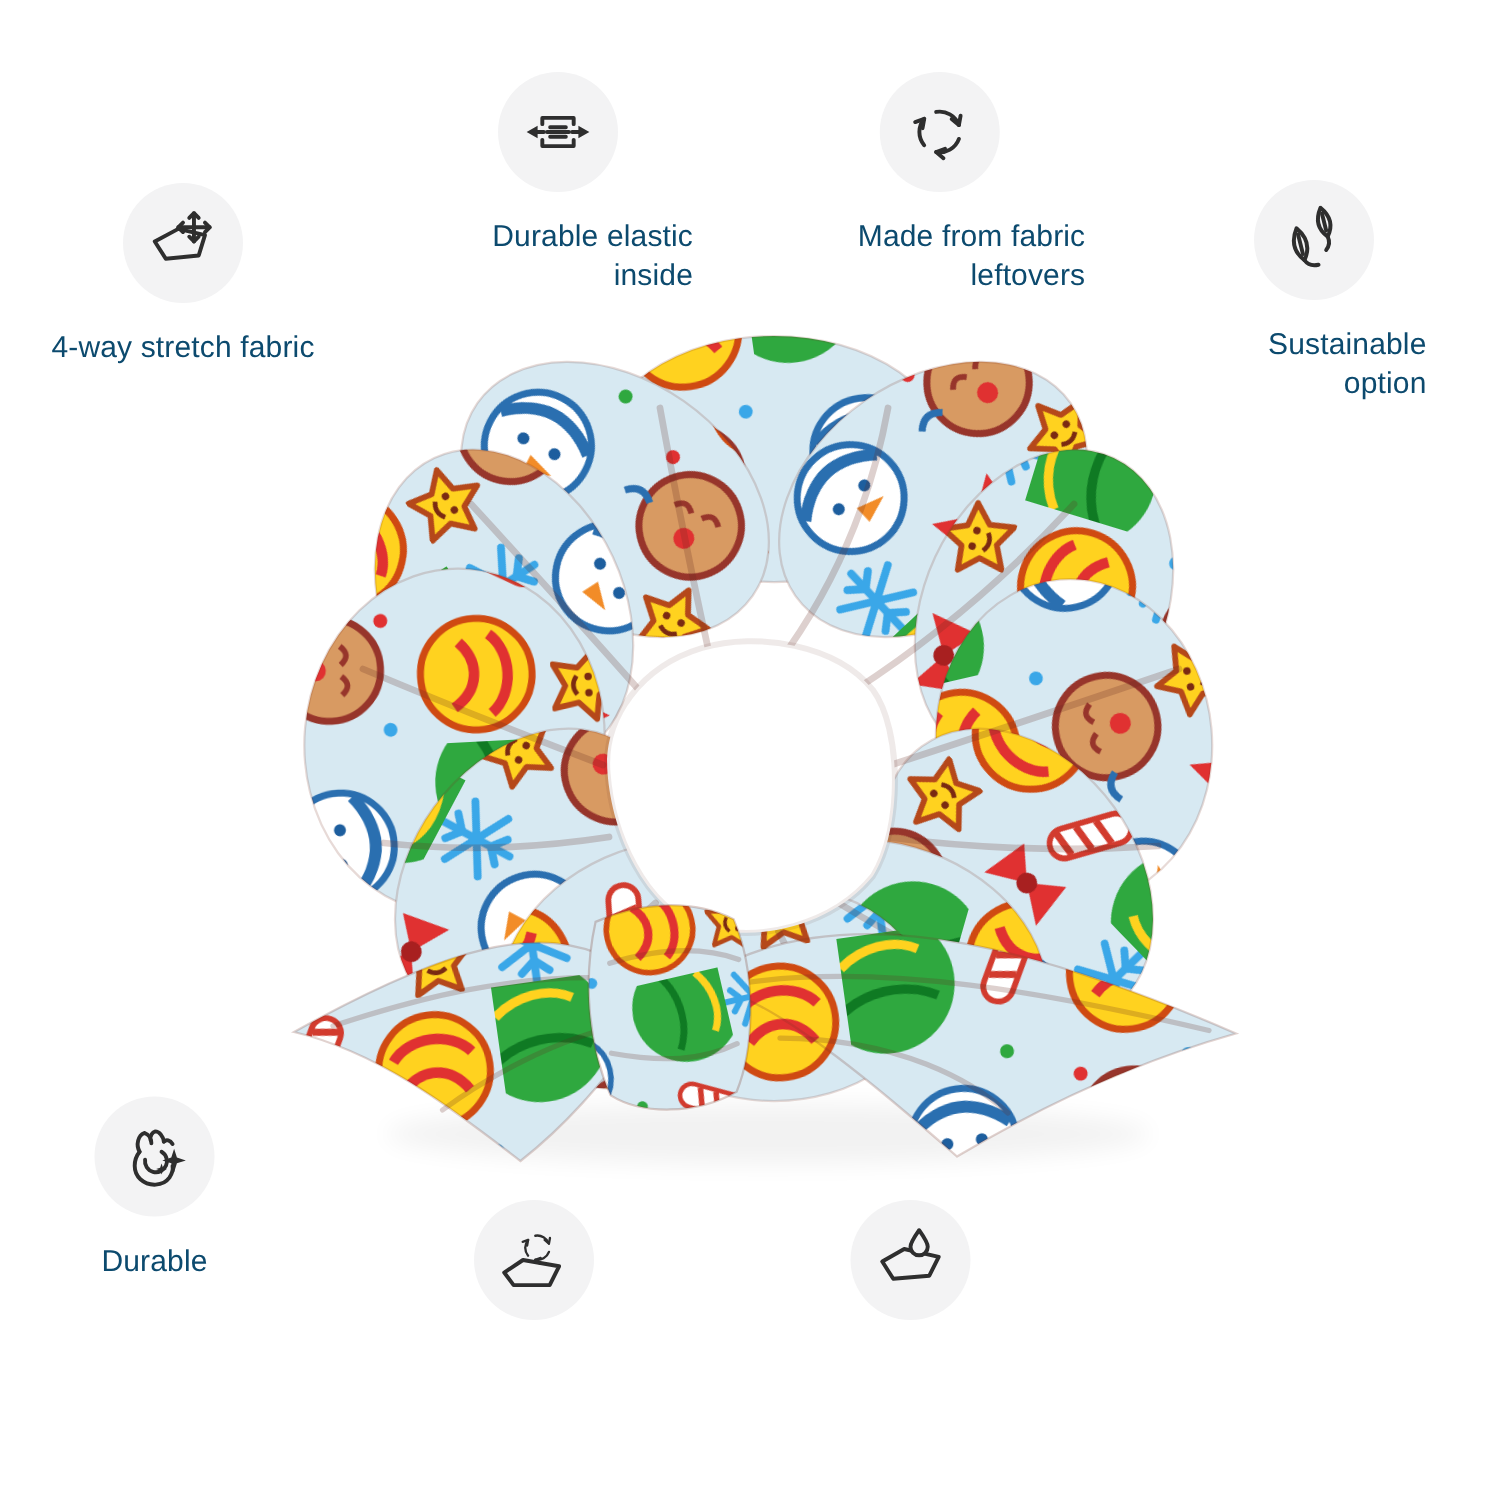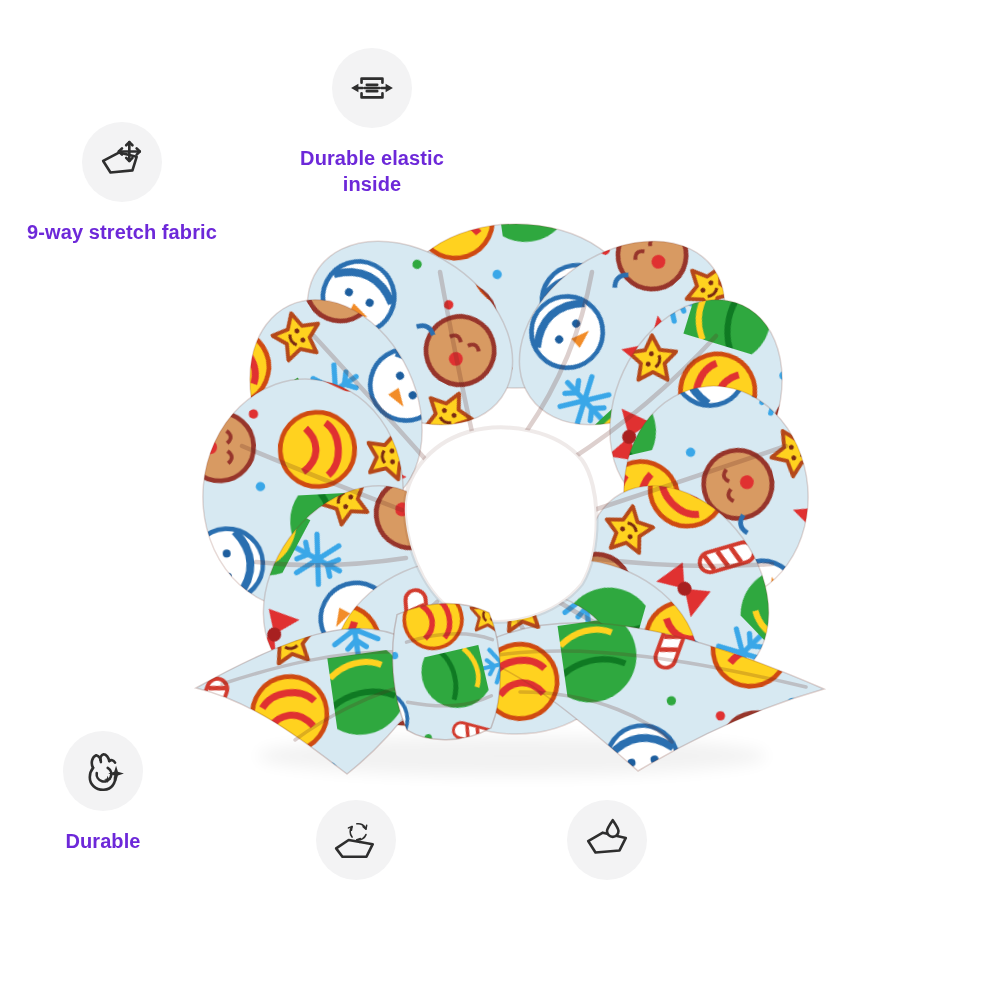--- a/index.html
+++ b/index.html
@@ -3,22 +3,22 @@
 <meta charset="utf-8">
 <style>
   html,body{margin:0;padding:0;background:#ffffff;}
   .canvas{position:relative;width:1000px;height:1000px;background:#ffffff;overflow:hidden;
           font-family:"Liberation Sans", sans-serif;}
   .feature{position:absolute;transform:translateX(-50%);display:flex;flex-direction:column;
            align-items:center;}
   .badge{width:80px;height:80px;border-radius:50%;background:#f3f3f4;display:flex;
          align-items:center;justify-content:center;flex:0 0 auto;}
   .badge svg{display:block;}
-  .label{margin-top:17px;font-weight:700;font-size:20px;line-height:1.3;color:#6d28d9;
-         text-align:center;letter-spacing:.1px;}
+  .label{margin-top:17px;font-weight:400;font-size:20px;line-height:1.3;color:#0c4a6e;
+         text-align:right;letter-spacing:.1px;}
   .nowrap{white-space:nowrap;}
   .product-svg{position:absolute;left:0;top:0;width:1000px;height:1000px;}
   .icon{stroke:#2e2e2e;fill:none;stroke-width:2.5;stroke-linecap:round;stroke-linejoin:round;}
 </style>
 </head>
 <body>
 
 <div class="canvas">
 
   <svg class="product-svg" viewBox="0 0 1000 1000" aria-hidden="true">
@@ -123,36 +123,70 @@
   </svg>
 
   <div class="feature" style="left:122px;top:122px;width:190px">
     <div class="badge">
       <svg class="icon" width="46" height="46" viewBox="0 0 44 44">
         <path d="M4 21 L19 13 L36 17 L32 30 L11 32 Z"></path>
         <path d="M29 3 V21 M19 12 H39"></path>
         <path d="M26 6 L29 3 L32 6 M26 18 L29 21 L32 18 M22 9 L19 12 L22 15 M36 9 L39 12 L36 15"></path>
       </svg>
     </div>
-    <div class="label">9-way stretch fabric</div>
+    <div class="label">4-way stretch fabric</div>
   </div>
 
   <div class="feature" style="left:372px;top:48px;width:180px">
     <div class="badge">
       <svg class="icon" width="46" height="46" viewBox="0 0 44 44">
         <path d="M12 17 V13 H32 V17 M12 27 V31 H32 V27"></path>
         <path d="M17 19 H27 M15 22 H29 M17 25 H27"></path>
         <path d="M13 22 H6 M31 22 H38"></path>
         <path d="M9 18 L2 22 L9 26 Z M35 18 L42 22 L35 26 Z" fill="#2e2e2e" stroke="none"></path>
       </svg>
     </div>
     <div class="label">Durable elastic inside</div>
   </div>
 
-
+  <div class="feature" style="left:626px;top:48px;width:195px">
+    <div class="badge">
+      <svg class="icon" width="46" height="46" viewBox="0 0 44 44">
+        <g>
+          <path d="M19.7 9.2 A13 13 0 0 1 34.2 17.6"></path>
+          <path d="M35.3 11.6 L34.2 17.6 L29.6 13.7"></path>
+        </g>
+        <g transform="rotate(120 22 22)">
+          <path d="M19.7 9.2 A13 13 0 0 1 34.2 17.6"></path>
+          <path d="M35.3 11.6 L34.2 17.6 L29.6 13.7"></path>
+        </g>
+        <g transform="rotate(240 22 22)">
+          <path d="M19.7 9.2 A13 13 0 0 1 34.2 17.6"></path>
+          <path d="M35.3 11.6 L34.2 17.6 L29.6 13.7"></path>
+        </g>
+      </svg>
+    </div>
+    <div class="label">Made from fabric leftovers</div>
+  </div>
+
+  <div class="feature" style="left:876px;top:120px;width:150px">
+    <div class="badge">
+      <svg class="icon" width="46" height="46" viewBox="0 0 44 44">
+        <g transform="rotate(-14 22 22)">
+          <path d="M13 33 Q5 23 13 12 Q21 23 13 33 Z"></path>
+          <path d="M13 29 V16"></path>
+          <path d="M13 33 Q15 38 21 38"></path>
+          <path d="M31 22 Q23.5 13 31 3 Q38.5 13 31 22 Z"></path>
+          <path d="M31 18 V7"></path>
+          <path d="M31 22 Q32 27 28 30"></path>
+        </g>
+      </svg>
+    </div>
+    <div class="label">Sustainable option</div>
+  </div>
 
   <div class="feature" style="left:103px;top:731px">
     <div class="badge">
       <svg class="icon" width="46" height="46" viewBox="0 0 44 44">
         <path d="M12.5 19 C8.5 24 8 32 13 36.5 C18.5 41.5 27.5 41 31.5 35.5 C33.5 32.5 34 30.5 33.5 28"></path>
         <path d="M33.5 14 C32 11.5 29.5 11 28 12.5"></path>
         <path d="M12.5 19 C10 14.5 11.5 8.5 15.5 7 C18.5 8 20 11 20 13.5"></path>
         <path d="M28 12.5 C27.5 9 25 6 22.5 6 C20.5 6.5 19 9 19.5 11.5"></path>
         <path d="M16 24 A7 7 0 1 0 26.5 19"></path>
         <path d="M34.5 17 L36.3 22.7 L42 24.5 L36.3 26.3 L34.5 32 L32.7 26.3 L27 24.5 L32.7 22.7 Z" fill="#2e2e2e" stroke="none"></path>

